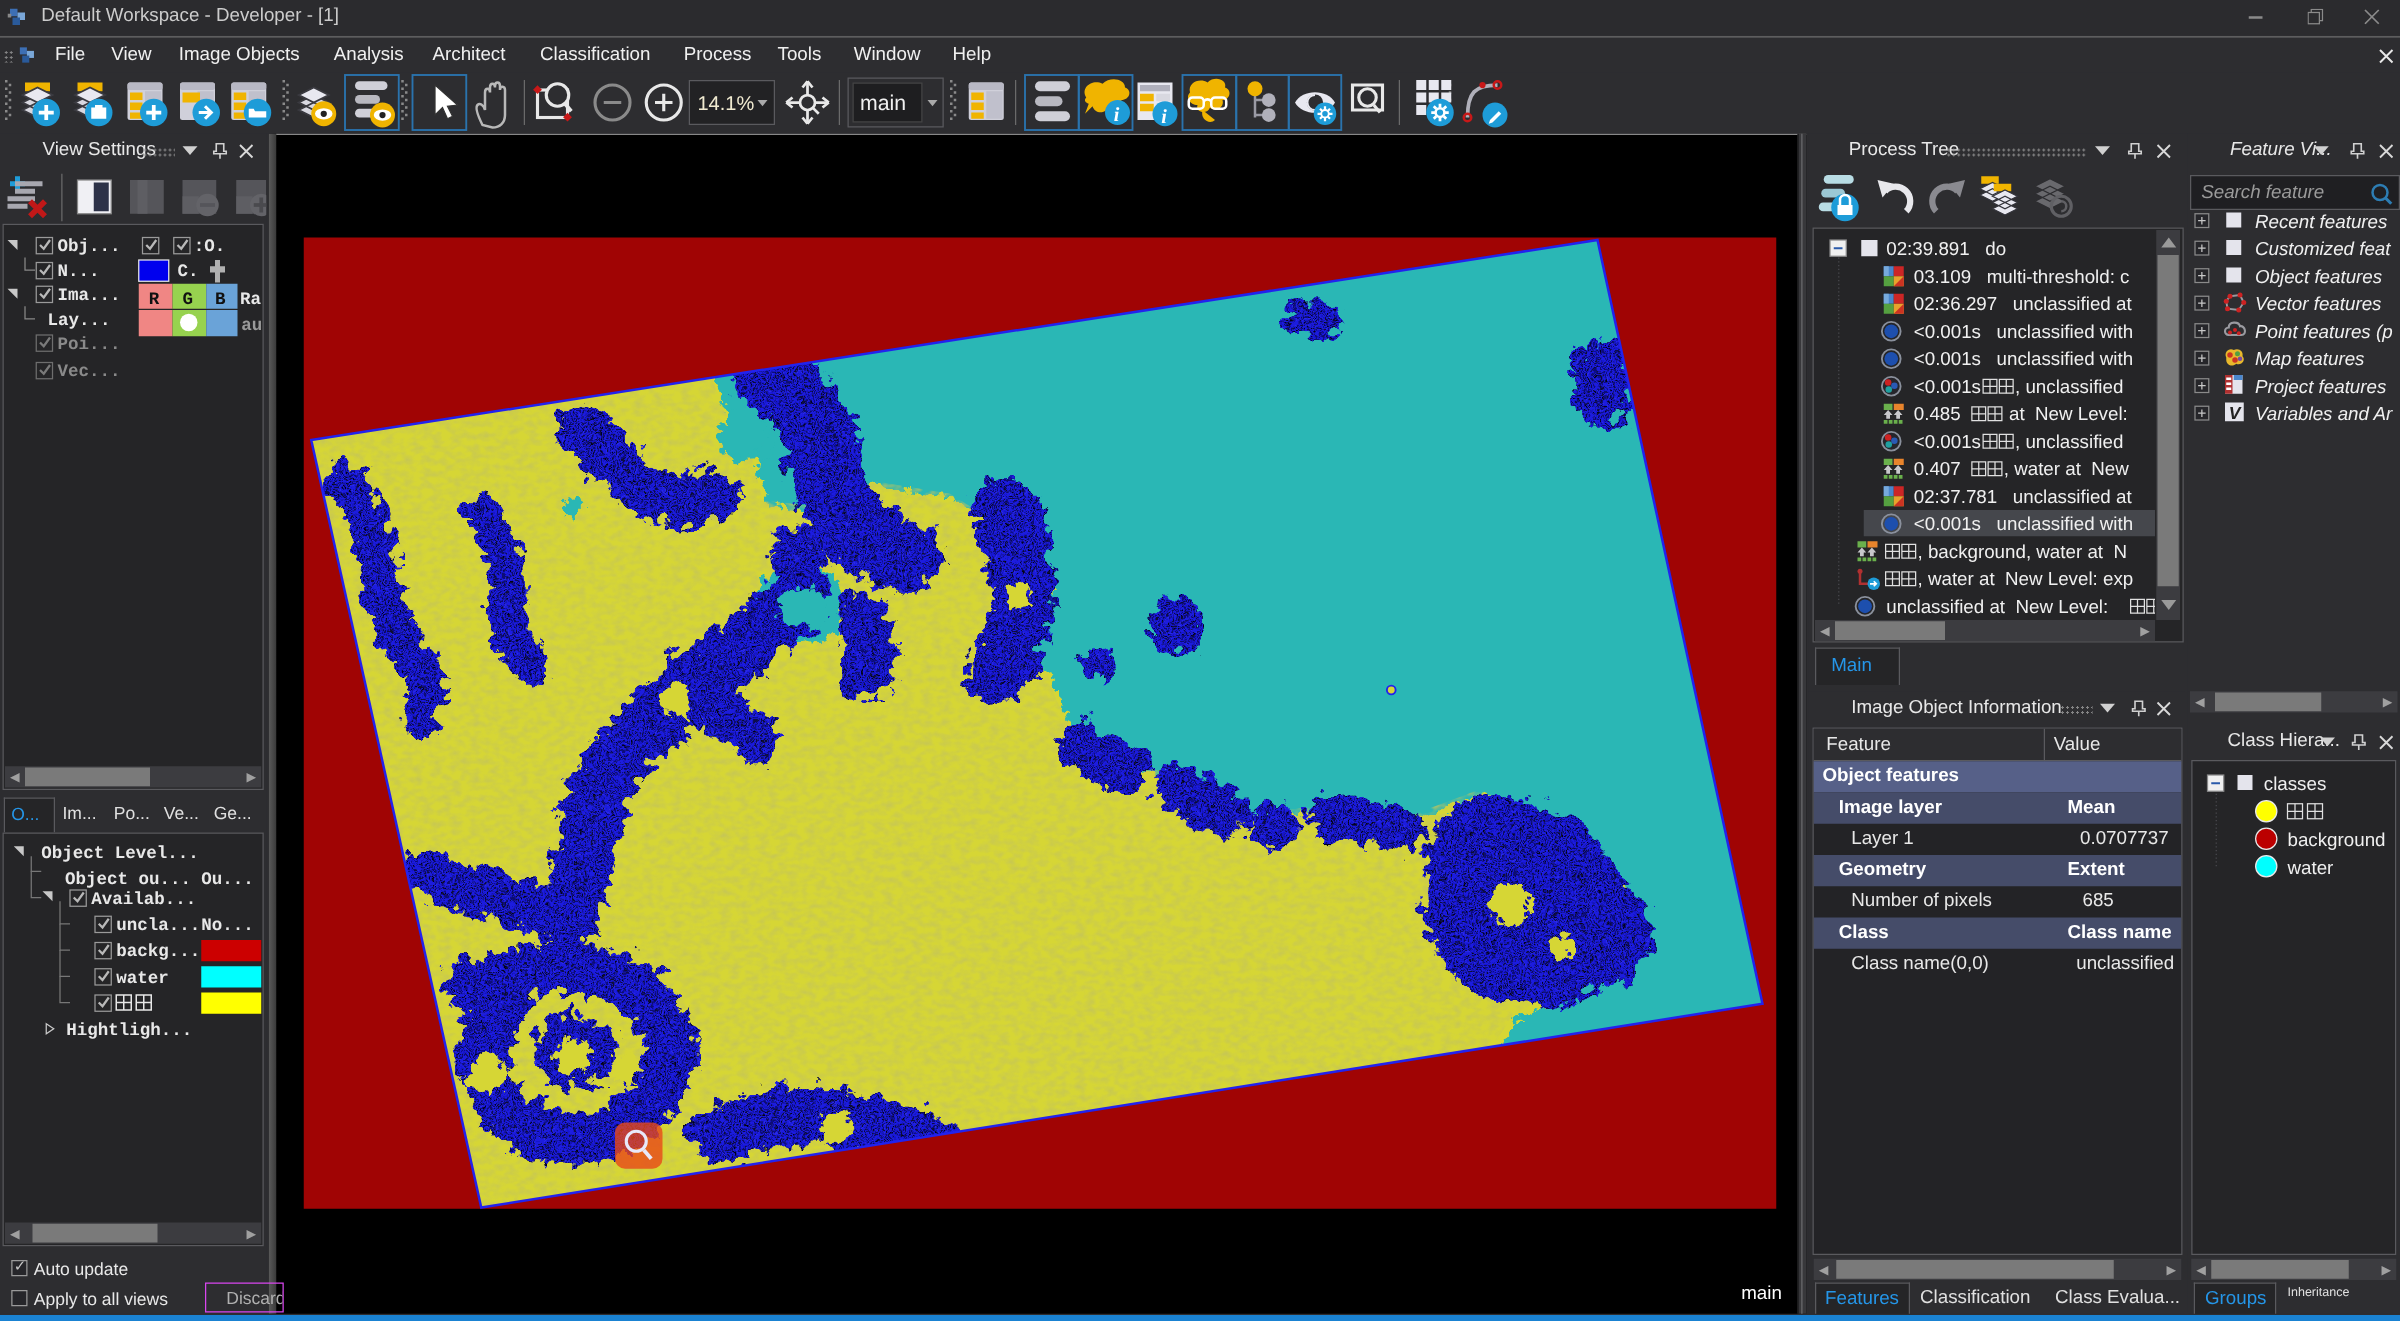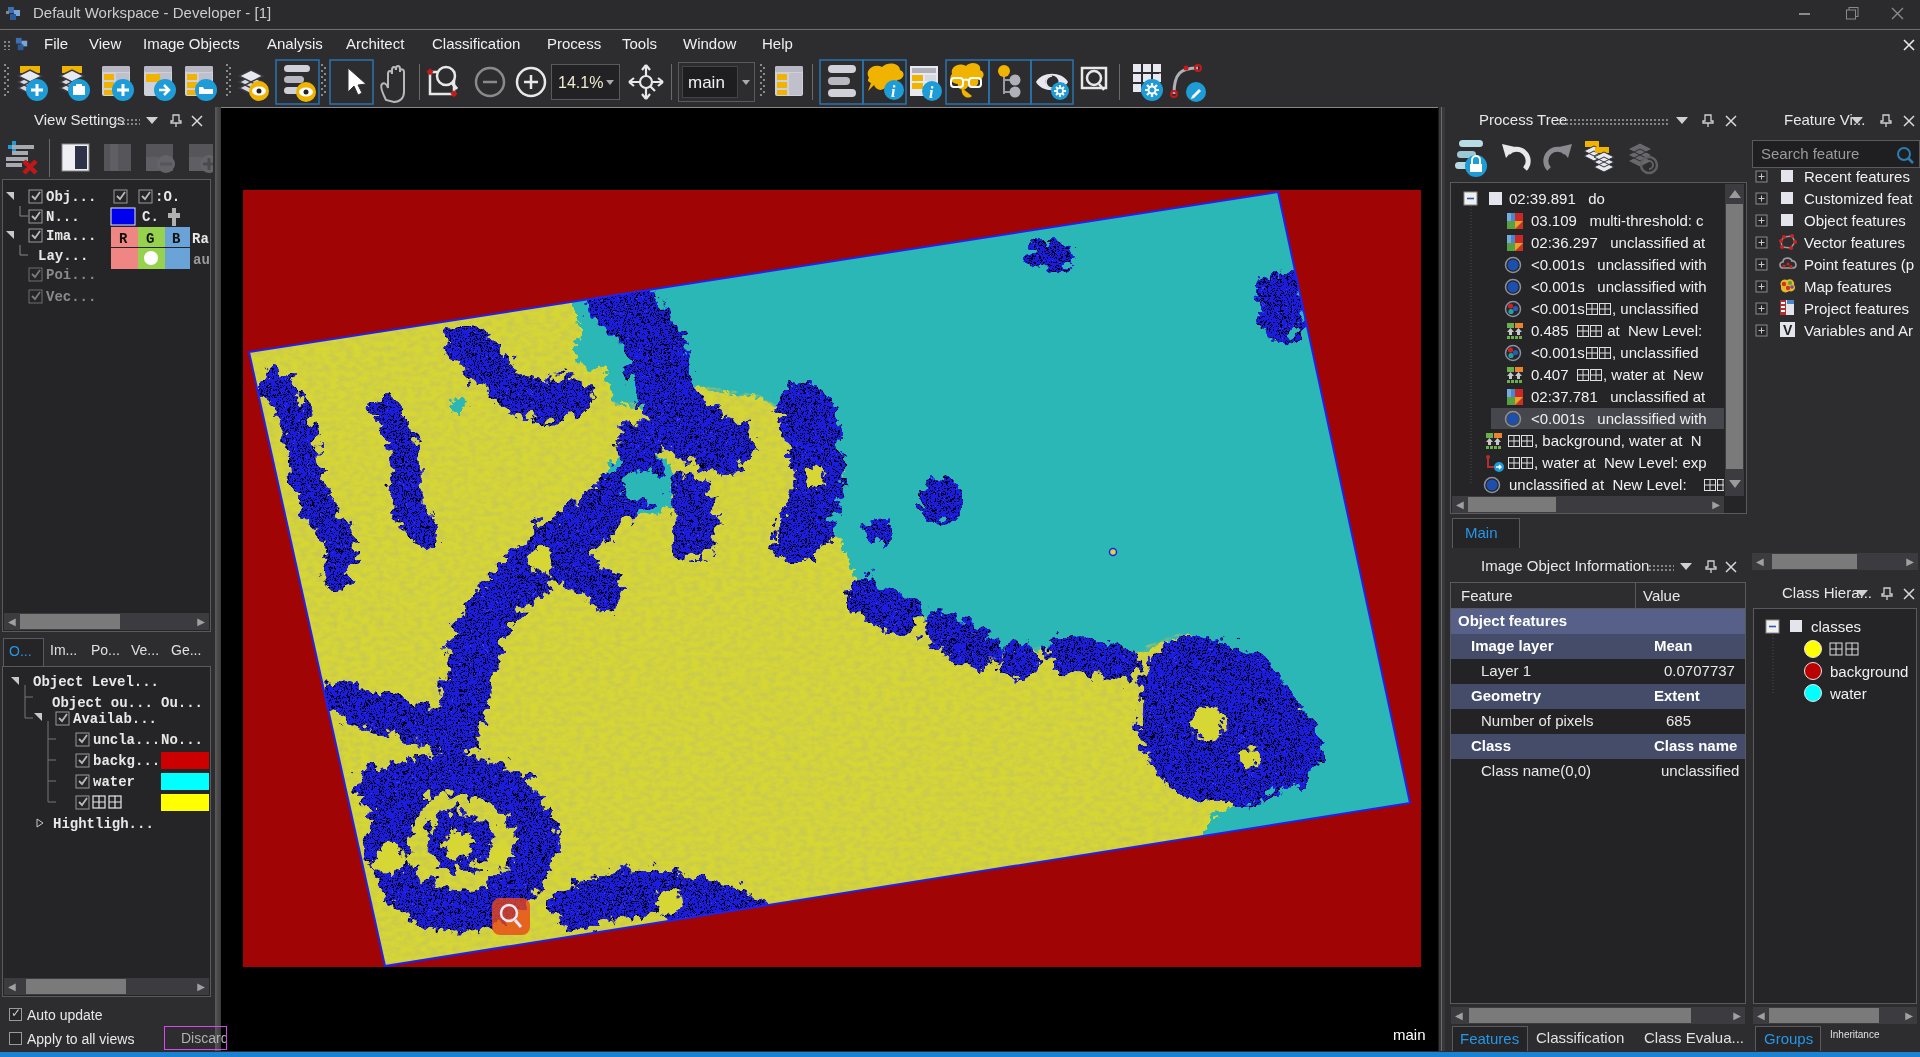--- a/index.html
+++ b/index.html
@@ -6,21 +6,21 @@
 html,body { width:1920px; height:1057px; background:#2d2d30; overflow:hidden;
   font-family:"Liberation Sans", sans-serif; }
 .abs { position:absolute; }
 #titlebar { left:0; top:0; width:1920px; height:28px; background:#2b2b2e; color:#cccccc; }
 #menubar { left:0; top:29px; width:1920px; height:29px; background:#2d2d30; border-top:1px solid #6e6e6e; }
 .menuitem { position:absolute; top:5px; color:#f0f0f0; font-size:15px; }
 #toolbar { left:0; top:58px; width:1920px; height:49px; background:#2d2d30;padding-left:32px; }
 #viewarea { left:215px; top:107px; width:1230px; height:944px; background:#000; }
 #leftpanel { left:0; top:107px; width:213px; height:944px; background:#2d2d30; }
 #ptpanel { left:1447px; top:107px; width:301px; height:446px; background:#2d2d30; }
-#fvpanel { left:1750px; top:107px; width:170px; height:446px; background:#2d2d30; }
+#fvpanel { left:1750px; top:107px; width:170px; height:446px; background:#2d2d30;font-style:italic; }
 #ioipanel { left:1447px; top:553px; width:301px; height:498px; background:#2d2d30; }
 #chpanel { left:1750px; top:553px; width:170px; height:498px; background:#2d2d30; }
 #bottomblue { left:0; top:1052px; width:1920px; height:5px; background:#1a82d2; }
 .ptitle { position:absolute; left:8px; top:4px; font-size:15px; color:#e8e8e8;margin-left:26px; }
 .dots { position:absolute; height:8px;
   background-image:radial-gradient(#9a9a9a 0.8px, transparent 0.9px);
   background-size:4px 4px; opacity:.8; }
 .tarrow { position:absolute; width:0; height:0; border-left:6px solid transparent;
   border-right:6px solid transparent; border-top:7px solid #d0d0d0; }
 .treebox { position:absolute; background:#252527; border:1px solid #5a5a5e; }

